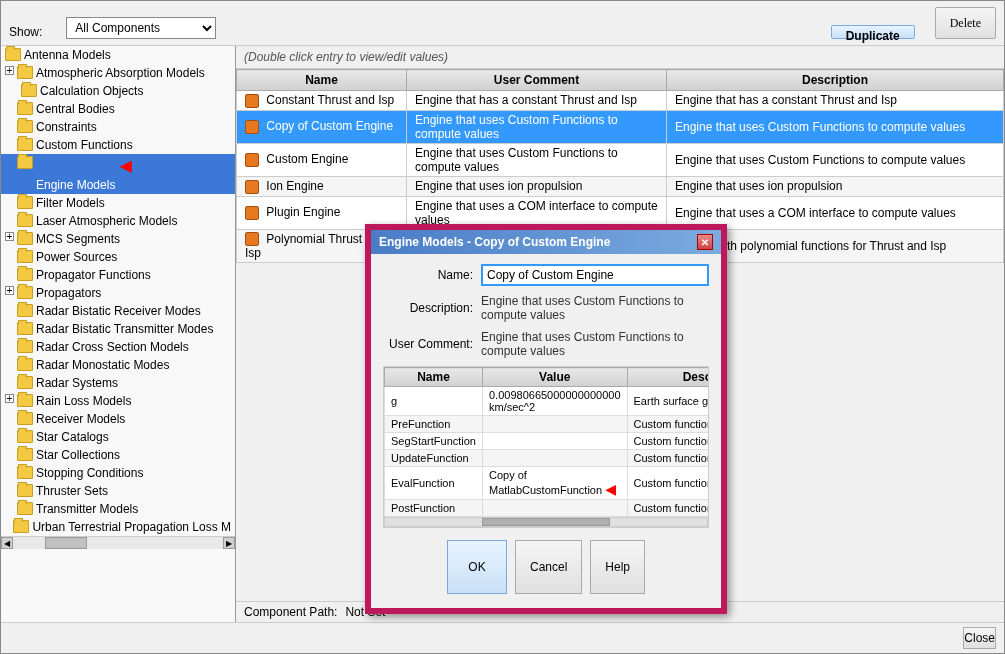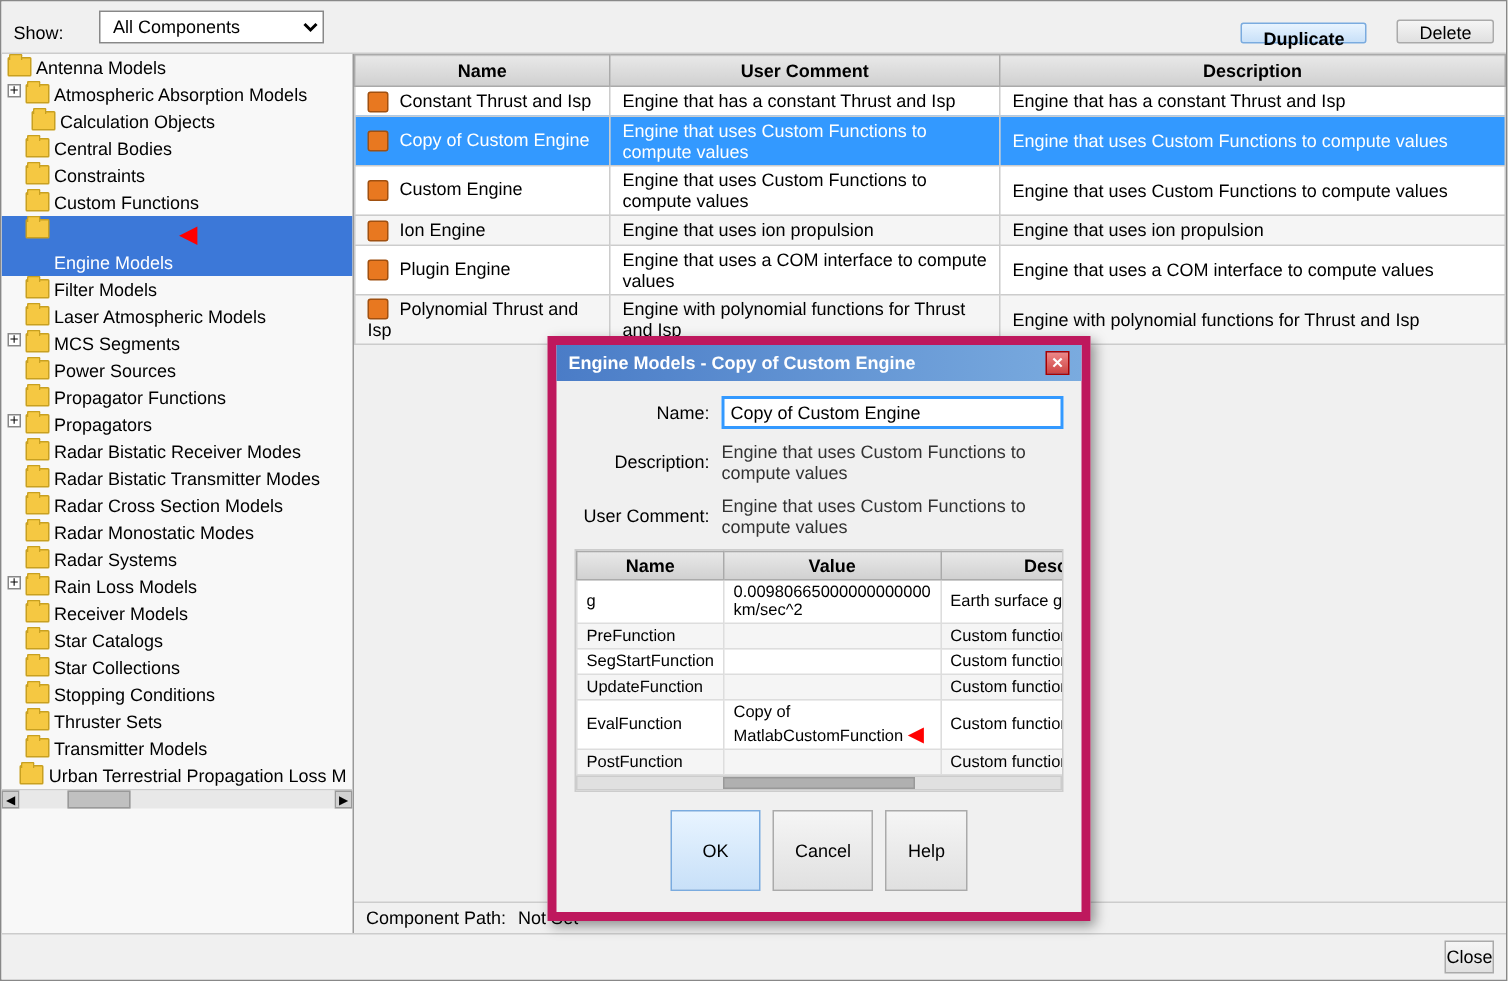--- a/index.html
+++ b/index.html
@@ -6,21 +6,21 @@
     body { background: #d4d0c8; width: 1005px; height: 654px; overflow: hidden; position: relative; }
     
     
     .main-window { background: #f0f0f0; width: 1005px; height: 654px; border: 1px solid #888; display: flex; flex-direction: column; }
     
     
     .toolbar { background: #f0f0f0; padding: 6px 8px; display: flex; align-items: flex-end; gap: 20px; border-bottom: 1px solid #ccc; }
     .show-label { color: #000; margin-right: 4px; }
     .show-dropdown { width: 150px; height: 22px; border: 1px solid #888; background: white; padding: 1px 4px; }
     .btn-duplicate { background: linear-gradient(to bottom, #e8f4ff, #c8e0f8); border: 1px solid #7aabdf; padding: 3px 14px; height: 14px; color: #000; cursor: pointer; border-radius: 2px; font-weight: bold; margin-left: 24px; }
-    .btn-delete { background: linear-gradient(to bottom, #f5f5f5, #e0e0e0); border: 1px solid #aaa; padding: 1px 14px; height: 16px; color: #000; cursor: pointer; border-radius: 2px; }
+    .btn-delete { background: linear-gradient(to bottom, #f5f5f5, #e0e0e0); border: 1px solid #aaa; padding: 1px 14px; height: 32px; color: #000; cursor: pointer; border-radius: 2px; font-family: Liberation Serif, serif; }
     
     
     .content-area { display: flex; flex: 1; overflow: hidden; }
     
     
     .left-panel { width: 235px; border-right: 1px solid #999; background: #f8f8f8; overflow-y: auto; overflow-x: hidden; flex-shrink: 0; }
     
     .tree-item { display: flex; padding: 2px 4px; cursor: pointer; white-space: nowrap; }
     .tree-icon { width: 16px; height: 16px; margin-right: 3px; flex-shrink: 0; }
     .folder-icon { display: inline-block; width: 16px; height: 13px; background: #f5c842; border: 1px solid #c8a020; border-radius: 1px; position: relative; }
@@ -225,20 +225,21 @@
       <div style="height:12px; display:flex; border-top:1px solid #ccc; position:sticky; bottom:0; background:#f0f0f0;">
         <div style="width:12px;height:12px;background:#d0d0d0;border:1px solid #999;display:flex;align-items:center;justify-content:center;font-size:8px;cursor:pointer;">◀</div>
         <div style="flex:1;height:12px;background:#e8e8e8;position:relative;">
           <div style="position:absolute;left:15%;width:20%;height:100%;background:#c0c0c0;border:1px solid #999;"></div>
         </div>
         <div style="width:12px;height:12px;background:#d0d0d0;border:1px solid #999;display:flex;align-items:center;justify-content:center;font-size:8px;cursor:pointer;">▶</div>
       </div>
     </div>
 
     <div class="right-panel">
+      <div class="hint-text">(Double click entry to view/edit values)</div>
       <div class="table-container">
         <table class="data-table">
           <thead>
             <tr>
               <th class="col-name">Name</th>
               <th class="col-comment">User Comment</th>
               <th>Description</th>
             </tr>
           </thead>
           <tbody id="main-table-body">

